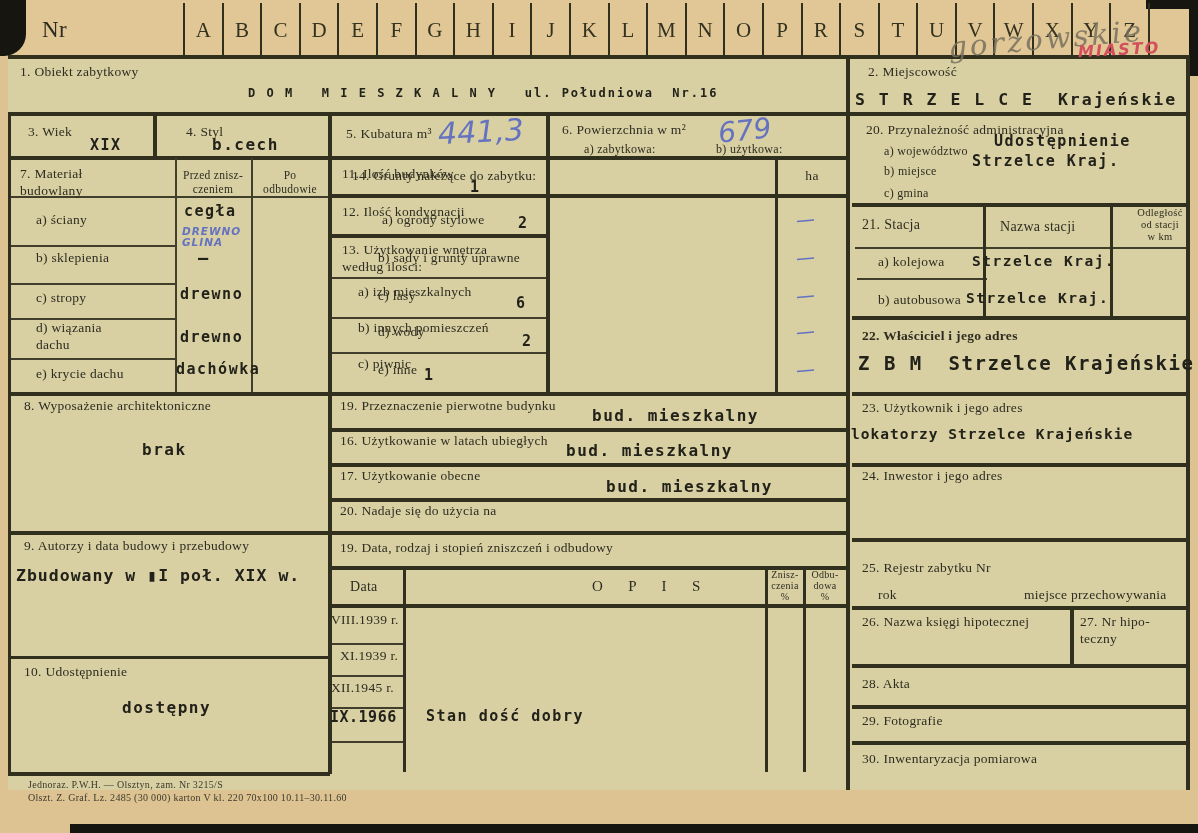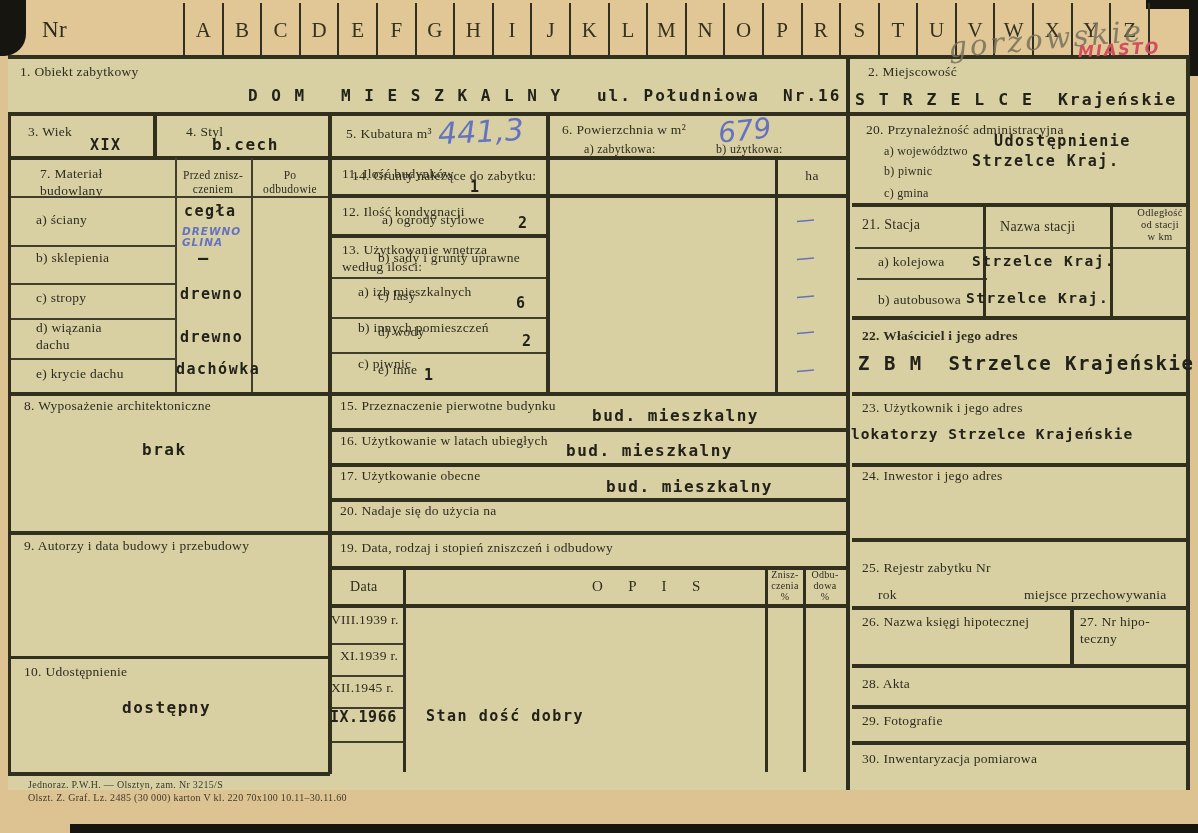--- a/index.html
+++ b/index.html
@@ -150,38 +150,38 @@
       <div class="acell">W</div>
       <div class="acell">X</div>
       <div class="acell">Y</div>
       <div class="acell">Z</div>
     </div>
   <div class="pencil" style="left:948px;top:22px;">gorzowskie</div>
   <div class="stamp" style="left:1078px;top:40px;">MIASTO</div>
 
   
   <div class="lbl" style="left:20px;top:64px;">1. Obiekt zabytkowy</div>
-  <div class="typed" style="left:248px;top:86px;font-size:16px;letter-spacing:2px;">D O M   M I E S Z K A L N Y   ul. Południowa  Nr.16</div>
+  <div class="typed" style="left:248px;top:86px;font-size:12px;letter-spacing:2px;">D O M   M I E S Z K A L N Y   ul. Południowa  Nr.16</div>
   <div class="lbl" style="left:868px;top:64px;">2. Miejscowość</div>
   <div class="typed" style="left:855px;top:90px;font-size:16.5px;letter-spacing:2px;">S T R Z E L C E  Krajeńskie</div>
 
   
   <div class="lbl" style="left:28px;top:124px;">3. Wiek</div>
   <div class="typed" style="left:90px;top:136px;">XIX</div>
   <div class="lbl" style="left:186px;top:124px;text-align:right;">4. Styl</div>
   <div class="typed" style="left:212px;top:135px;font-size:16px;">b.cech</div>
   <div class="lbl" style="left:346px;top:126px;">5. Kubatura m³</div>
   <div class="hand" style="left:438px;top:114px;font-size:30px;transform:rotate(-3deg);">441,3</div>
   <div class="lbl" style="left:562px;top:122px;">6. Powierzchnia w m²</div>
   <div class="lbl sm" style="left:584px;top:142px;">a) zabytkowa:</div>
   <div class="lbl sm" style="left:716px;top:142px;">b) użytkowa:</div>
   <div class="hand" style="left:718px;top:114px;font-size:28px;transform:rotate(-6deg);">679</div>
 
   
-  <div class="lbl pre" style="left:40px;top:166px;">7. Materiał
+  <div class="lbl pre" style="left:20px;top:166px;">7. Materiał
 budowlany</div>
   <div class="lbl pre ctr" style="left:177px;top:168px;width:72px;font-size:11.5px;">Przed znisz-
 czeniem</div>
   <div class="lbl pre ctr" style="left:254px;top:168px;width:72px;font-size:11.5px;">Po
 odbudowie</div>
   <div class="lbl" style="left:36px;top:212px;">a) ściany</div>
   <div class="typed" style="left:184px;top:202px;">cegła</div>
   <div class="hand pre" style="left:182px;top:226px;font-size:10.5px;font-weight:bold;line-height:11px;letter-spacing:1px;">DREWNO
 GLINA</div>
   <div class="lbl" style="left:36px;top:250px;">b) sklepienia</div>
@@ -191,20 +191,21 @@
   <div class="lbl pre" style="left:36px;top:320px;">d) wiązania
 dachu</div>
   <div class="typed" style="left:180px;top:328px;">drewno</div>
   <div class="lbl" style="left:36px;top:366px;">e) krycie dachu</div>
   <div class="typed" style="left:176px;top:360px;">dachówka</div>
 
   
   <div class="lbl" style="left:24px;top:398px;text-align:center;">8. Wyposażenie architektoniczne</div>
   <div class="typed" style="left:142px;top:440px;font-size:16px;">brak</div>
   <div class="lbl" style="left:24px;top:538px;">9. Autorzy i data budowy i przebudowy</div>
+  <div class="typed" style="left:16px;top:566px;font-size:16.5px;letter-spacing:1px;width:312px;">Zbudowany w ▮I poł. XIX w.</div>
   <div class="lbl" style="left:24px;top:664px;">10. Udostępnienie</div>
   <div class="typed" style="left:122px;top:698px;font-size:16px;">dostępny</div>
 
   
   <div class="lbl" style="left:342px;top:166px;">11. Ilość budynków</div>
   <div class="typed" style="left:470px;top:178px;">1</div>
   <div class="lbl" style="left:342px;top:204px;">12. Ilość kondygnacji</div>
   <div class="typed" style="left:518px;top:214px;">2</div>
   <div class="lbl pre" style="left:342px;top:242px;">13. Użytkowanie wnętrza
 według ilości:</div>
@@ -223,21 +224,21 @@
   <div class="lbl" style="left:378px;top:250px;">b) sady i grunty uprawne</div>
   <div class="hand dash" style="left:796px;top:248px;">—</div>
   <div class="lbl" style="left:378px;top:288px;">c) lasy</div>
   <div class="hand dash" style="left:796px;top:286px;">—</div>
   <div class="lbl" style="left:378px;top:324px;">d) wody</div>
   <div class="hand dash" style="left:796px;top:322px;">—</div>
   <div class="lbl" style="left:378px;top:362px;">e) inne</div>
   <div class="hand dash" style="left:796px;top:360px;">—</div>
 
   
-  <div class="lbl" style="left:340px;top:398px;">15. Przeznaczenie pierwotne budynku</div>
+  <div class="lbl" style="left:340px;top:398px;">19. Przeznaczenie pierwotne budynku</div>
   <div class="typed" style="left:592px;top:406px;font-size:16px;">bud. mieszkalny</div>
   <div class="lbl" style="left:340px;top:433px;">16. Użytkowanie w latach ubiegłych</div>
   <div class="typed" style="left:566px;top:441px;font-size:16px;">bud. mieszkalny</div>
   <div class="lbl" style="left:340px;top:468px;">17. Użytkowanie obecne</div>
   <div class="typed" style="left:606px;top:477px;font-size:16px;">bud. mieszkalny</div>
   <div class="lbl" style="left:340px;top:503px;">20. Nadaje się do użycia na</div>
 
   
   <div class="lbl" style="left:340px;top:540px;">19. Data, rodzaj i stopień zniszczeń i odbudowy</div>
   <div class="lbl" style="left:350px;top:578px;font-size:14px;">Data</div>
@@ -251,21 +252,21 @@
   <div class="lbl" style="left:331px;top:612px;">VIII.1939 r.</div>
   <div class="lbl" style="left:340px;top:648px;">XI.1939 r.</div>
   <div class="lbl" style="left:331px;top:680px;">XII.1945 r.</div>
   <div class="typed" style="left:330px;top:708px;font-size:15px;letter-spacing:0.5px;">IX.1966</div>
   <div class="typed" style="left:426px;top:707px;font-size:15px;">Stan dość dobry</div>
 
   
   <div class="lbl" style="left:866px;top:122px;">20. Przynależność administracyjna</div>
   <div class="lbl sm" style="left:884px;top:144px;">a) województwo</div>
   <div class="typed" style="left:994px;top:132px;">Udostępnienie</div>
-  <div class="lbl sm" style="left:884px;top:164px;">b) piwnic</div>
+  <div class="lbl sm" style="left:884px;top:164px;">b) miejsce</div>
   <div class="typed" style="left:972px;top:152px;">Strzelce Kraj.</div>
   <div class="lbl sm" style="left:884px;top:186px;">c) gmina</div>
 
   <div class="lbl" style="left:862px;top:216px;font-size:14px;">21. Stacja</div>
   <div class="lbl" style="left:1000px;top:218px;font-size:14px;">Nazwa stacji</div>
   <div class="lbl pre ctr" style="left:1114px;top:207px;width:92px;font-size:10.5px;line-height:12px;">Odległość
 od stacji
 w km</div>
   <div class="lbl" style="left:878px;top:254px;">a) kolejowa</div>
   <div class="typed" style="left:972px;top:253px;font-size:14.5px;">Strzelce Kraj.</div>

